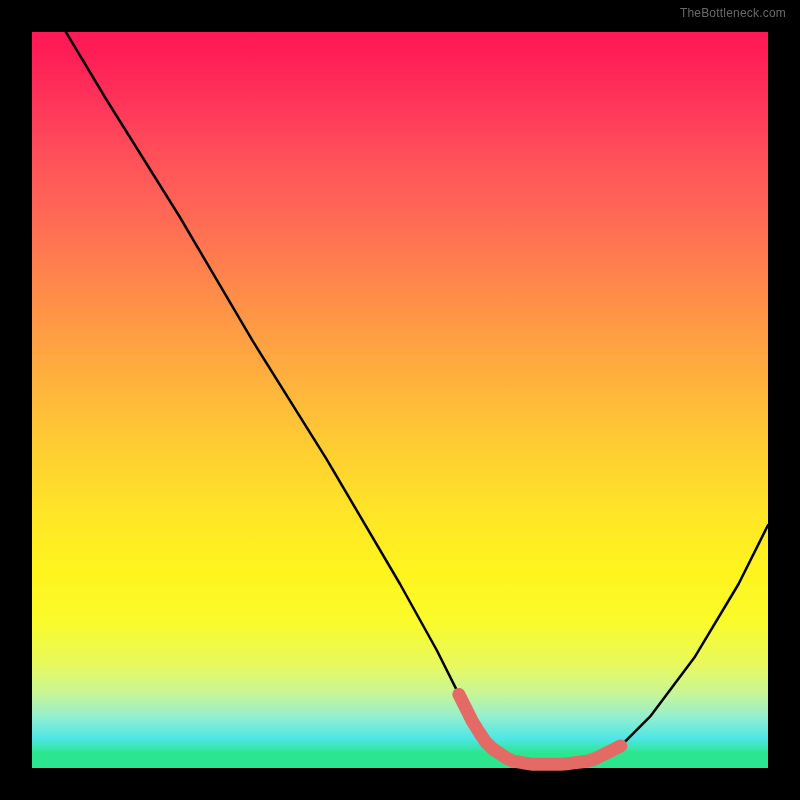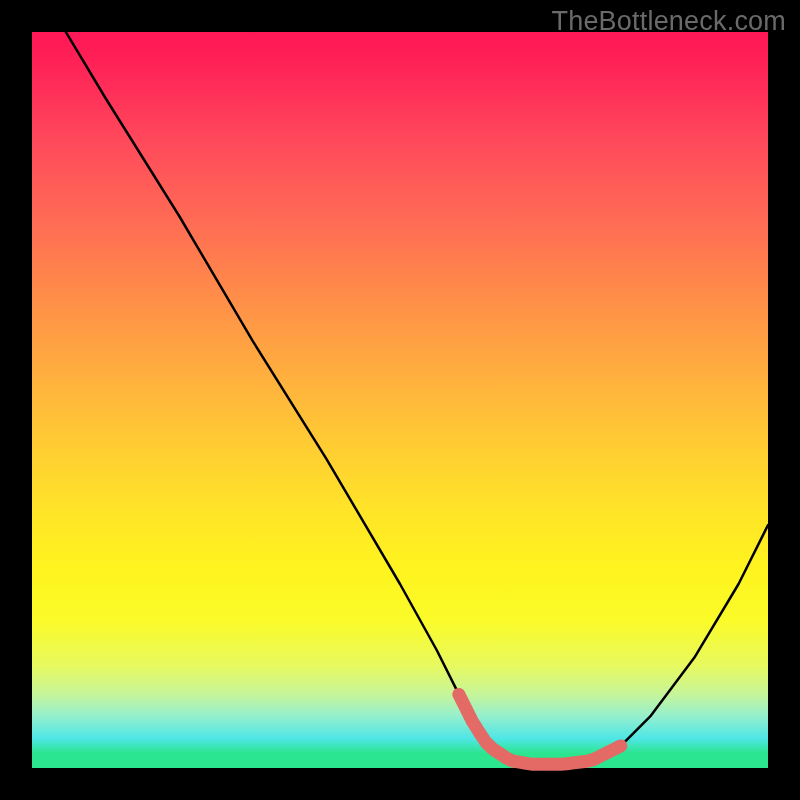--- a/index.html
+++ b/index.html
@@ -29,21 +29,21 @@
       #4ee6e5 96%,
       #2ce58f 98%,
       #2ce58f 100%
     );
   }
   .attrib {
     position: absolute;
     right: 14px;
     top: 6px;
     font-family: Arial, Helvetica, sans-serif;
-    font-size: 27px;
+    font-size: 12px;
     color: #6a6a6a;
     letter-spacing: 0.2px;
   }
   svg.overlay {
     position: absolute;
     left: 32px;
     top: 32px;
     width: 736px;
     height: 736px;
     overflow: visible;

